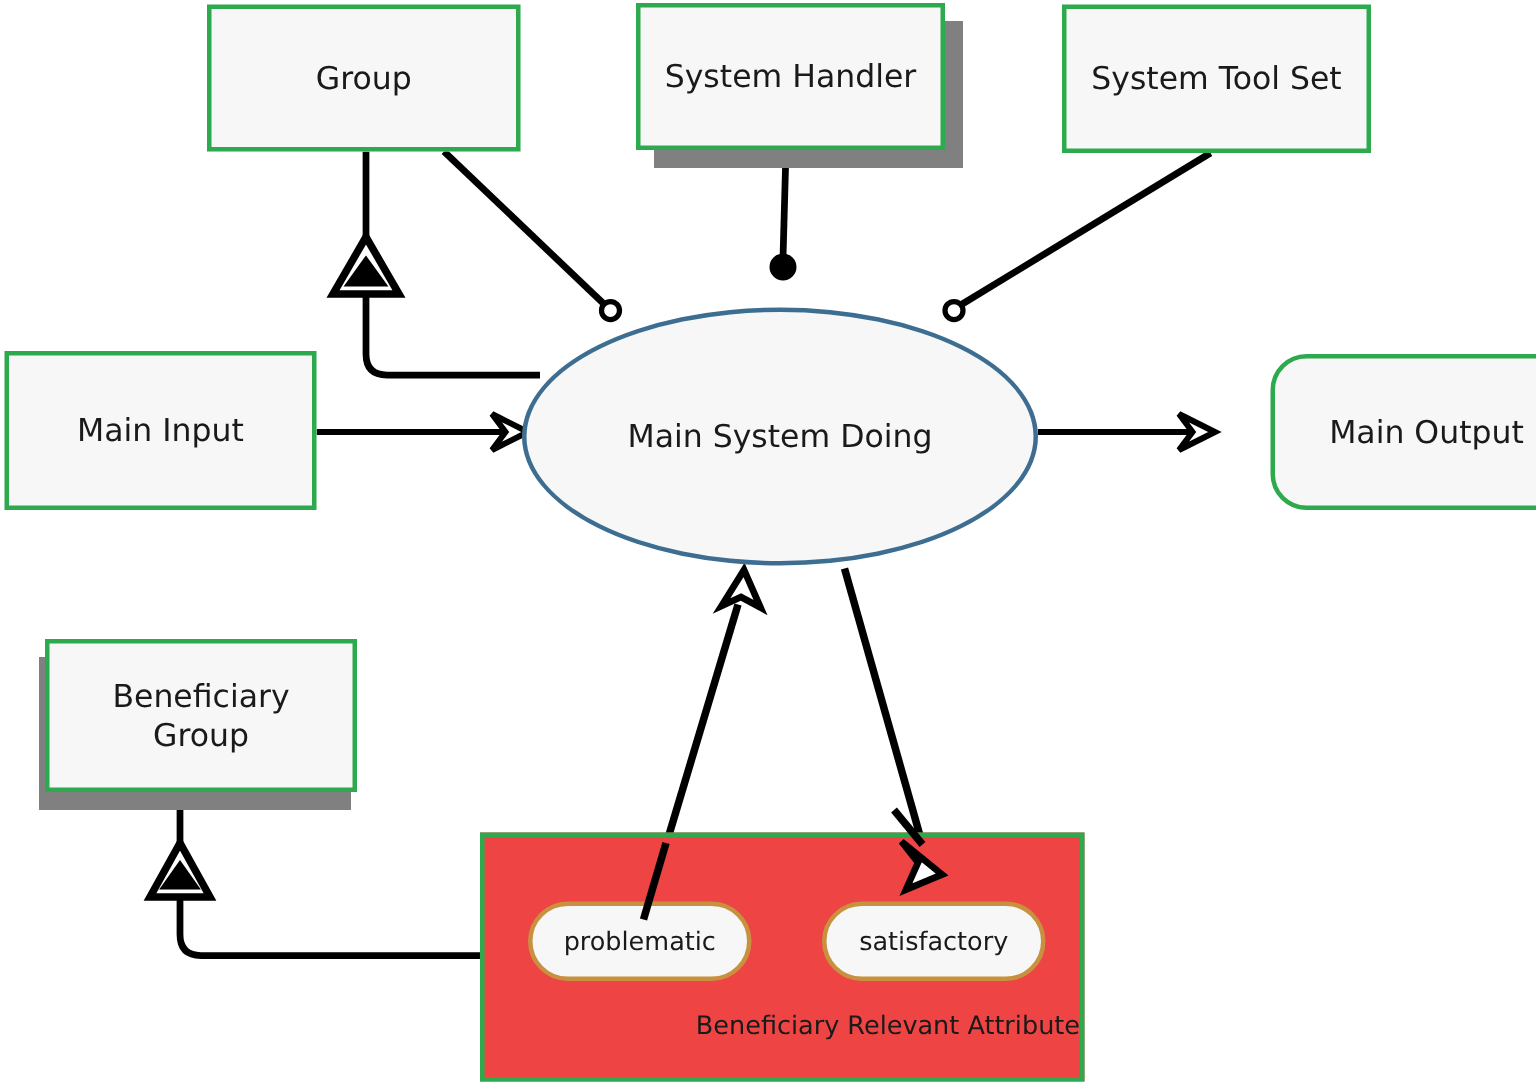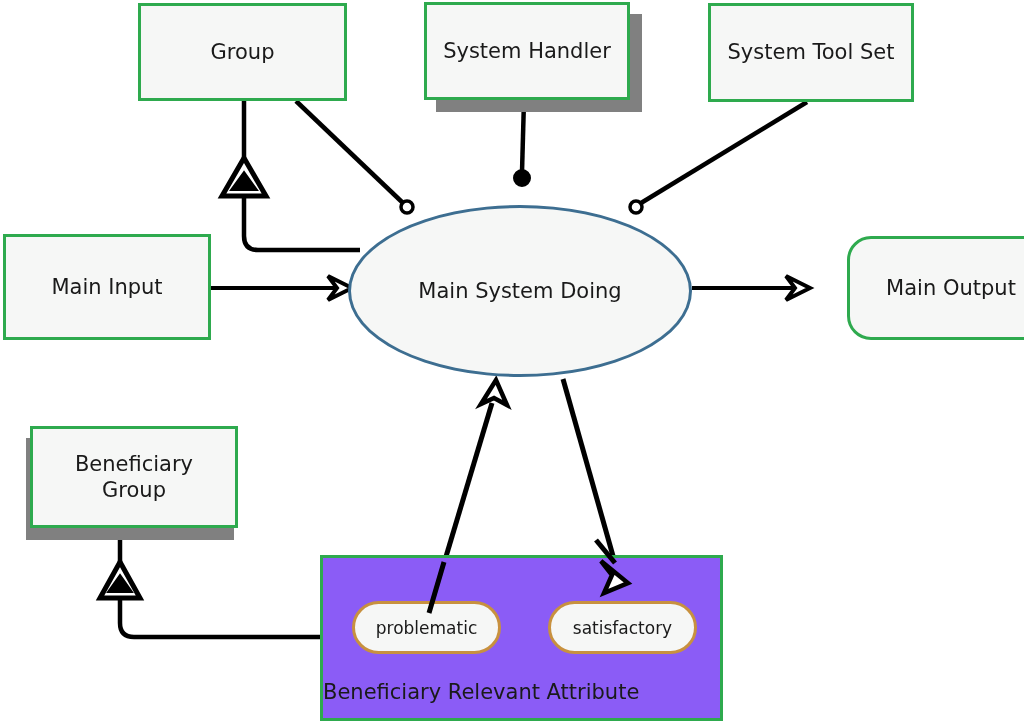--- a/index.html
+++ b/index.html
@@ -55,31 +55,31 @@
     align-items: center;
     justify-content: center;
     color: #1a1a1a;
     font-size: 21px;
     z-index: 3;
   }
   
   .attr-container {
     position: absolute;
     box-sizing: border-box;
-    background: #8b5cf6;
+    background: #ef4444;
     border: 3px solid #2eaa4e;
     z-index: 3;
   }
   .attr-container-label {
     position: absolute;
     left: 0;
     right: 0;
-    bottom: 14px;
-    text-align: left;
-    font-size: 21px;
+    bottom: 24px;
+    text-align: right;
+    font-size: 17px;
     color: #1a1a1a;
   }
   .pill {
     position: absolute;
     box-sizing: border-box;
     background: #f6f7f6;
     border: 3px solid #c8913f;
     border-radius: 999px;
     display: flex;
     align-items: center;

